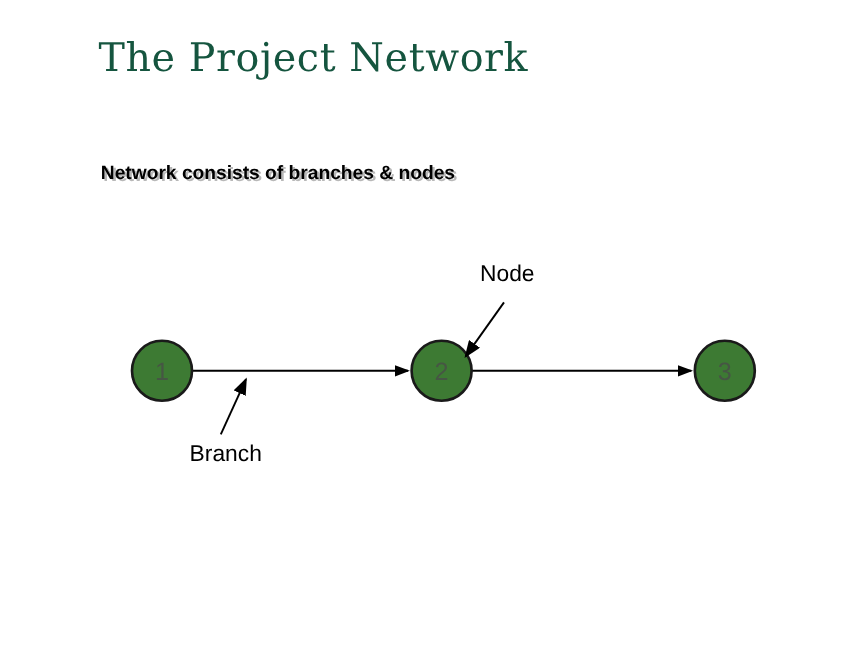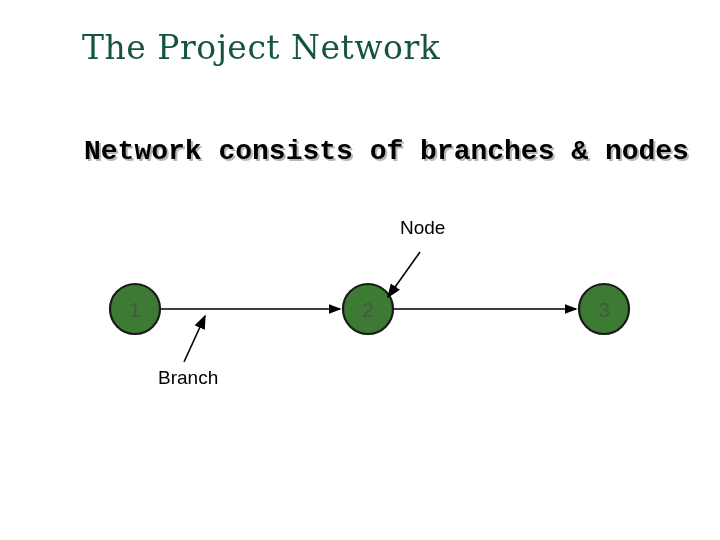--- a/index.html
+++ b/index.html
@@ -30,22 +30,22 @@
     font-size: 33px;
     font-weight: 400;
     letter-spacing: 0.5px;
     color: #15553f;
     white-space: nowrap;
   }
   .slide-subtitle {
     position: absolute;
     left: 36px;
     top: 136px;
-    font-family: Liberation Mono, monospace;
-    font-size: 28px;
+    font-family: Liberation Sans, sans-serif;
+    font-size: 16px;
     font-weight: bold;
     color: #000000;
     text-shadow: 2px 2px 0 #b8b8b8;
     white-space: nowrap;
   }
   .diagram {
     position: absolute;
     left: 0;
     top: 0;
     width: 720px;

